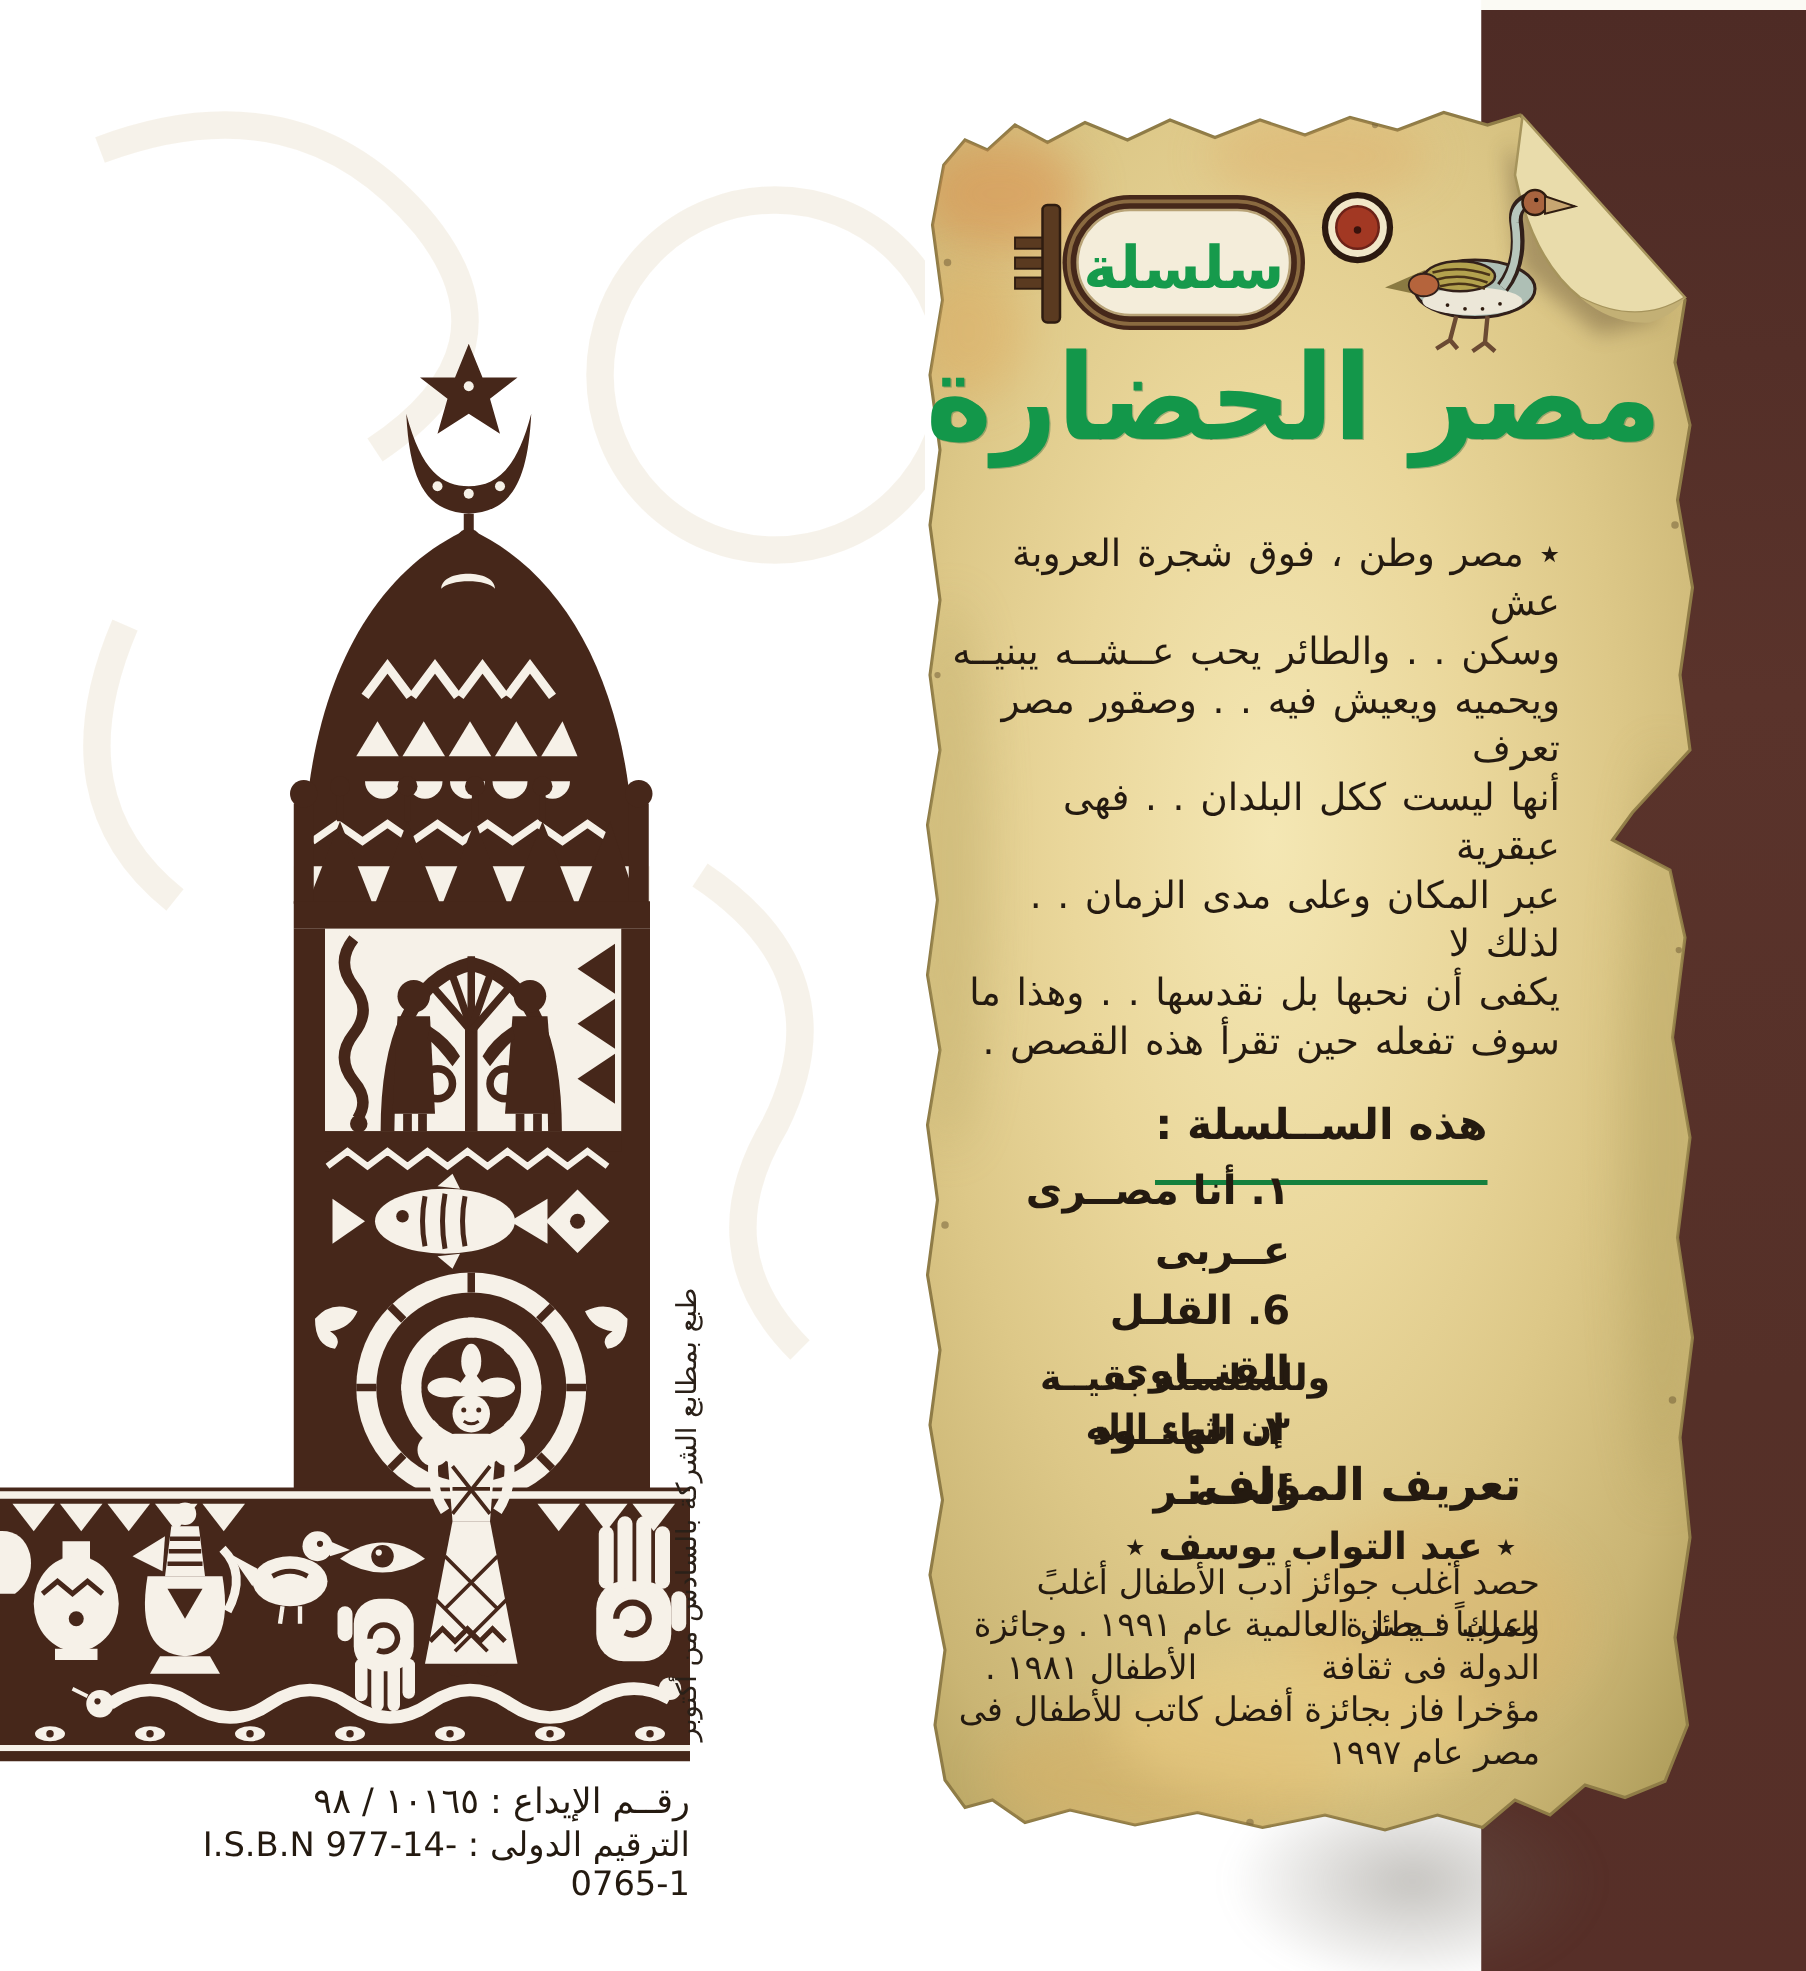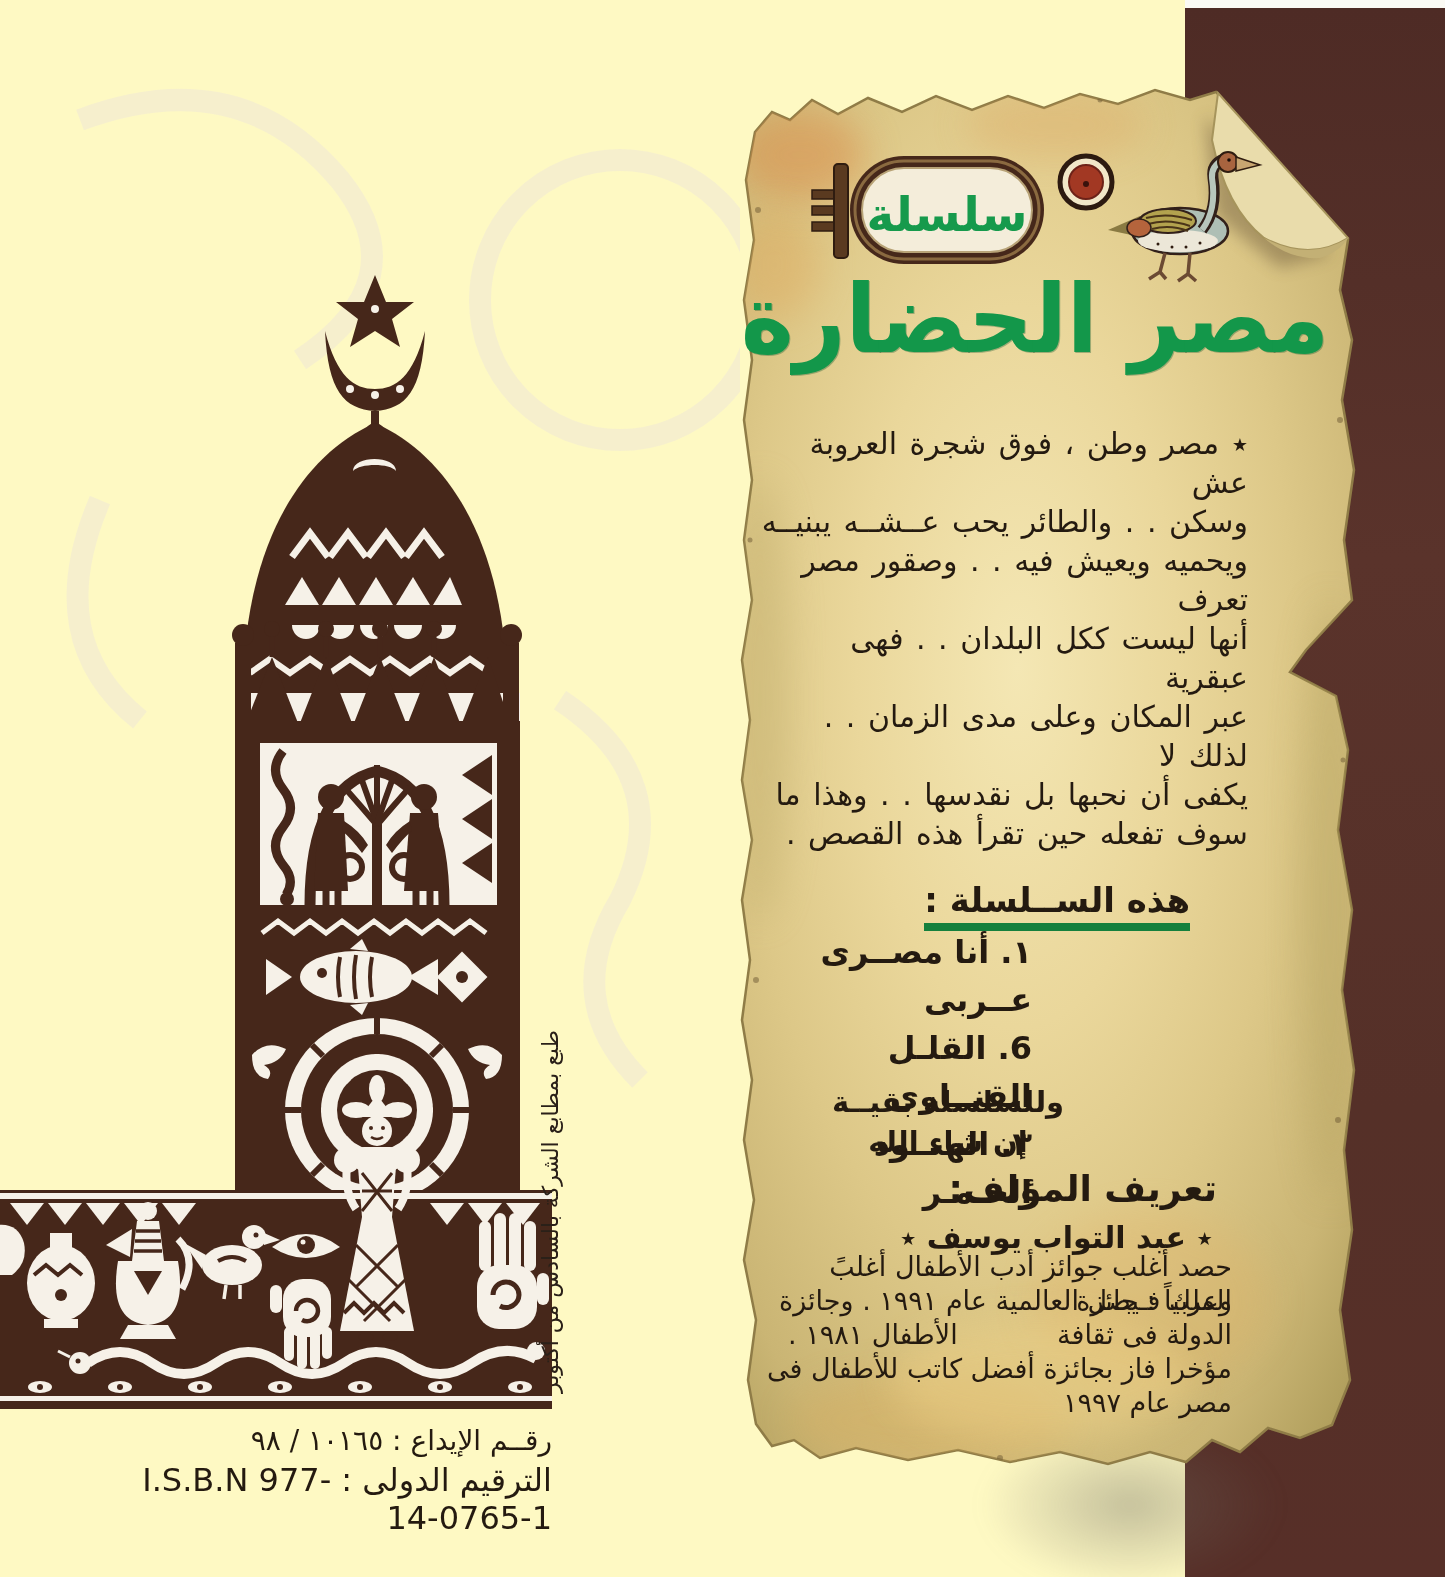--- a/index.html
+++ b/index.html
@@ -1,18 +1,18 @@
 <!DOCTYPE html>
 <html lang="ar" dir="rtl"><head>
 <meta charset="utf-8">
 <style>
   html,body{margin:0;padding:0;background:#e8e4da;}
   #page{
     position:relative;width:1445px;height:1577px;overflow:hidden;
-    background:#fef9c3;
+    background:#ffffff;
     font-family:"DejaVu Sans", sans-serif;
     color:#241a10;
   }
   .abs{position:absolute;}
   
   #brown-strip{left:1185px;top:8px;width:260px;height:1569px;
     background:linear-gradient(180deg,#4e2b25 0%,#5a332b 35%,#553028 70%,#572f28 100%);}
   #top-sliver{left:1185px;top:0;width:260px;height:8px;background:#fbfaf4;}
   #scan-smudge{left:980px;top:1420px;width:300px;height:170px;
     background:radial-gradient(ellipse at center, rgba(110,105,95,.4), rgba(110,105,95,0) 70%);
@@ -28,41 +28,41 @@
   #series-title{left:735px;top:266px;width:600px;text-align:center;
     color:#13974a;font-size:90px;font-weight:bold;transform:scaleY(1.06);
     text-shadow:1px 1px 0 rgba(20,90,45,.35);white-space:nowrap;}
   #intro-paragraph{left:758px;top:424px;width:490px;
     font-size:30px;line-height:39px;text-align:right;white-space:pre-line;
     font-weight:500;word-spacing:3px;}
   #age-range{left:760px;top:780px;width:455px;text-align:right;
     font-size:33px;font-weight:bold;}
   #series-heading{left:760px;top:880px;width:430px;text-align:right;
     font-size:34px;font-weight:bold;}
-  #series-heading span{display:inline-block;border-bottom:8px solid #15803d;padding-bottom:3px;}
+  #series-heading span{display:inline-block;border-bottom:4px solid #15803d;padding-bottom:24px;}
   #series-list{left:760px;top:928px;width:272px;text-align:right;
     font-size:32px;font-weight:bold;line-height:48px;}
   #series-more{left:772px;top:1082px;width:352px;text-align:center;
     font-size:29px;font-weight:bold;line-height:40px;}
   #author-heading{left:760px;top:1168px;width:457px;text-align:right;
     font-size:36px;font-weight:bold;}
   #author-name{left:900px;top:1220px;width:480px;text-align:left;
     font-size:30px;font-weight:bold;}
   .bio-line{font-size:27px;line-height:34px;}
   #bio-1{left:760px;top:1250px;width:472px;text-align:right;}
   #bio-2{left:760px;top:1284px;width:472px;text-align:right;}
   #bio-3{left:788px;top:1318px;text-align:left;}
   #bio-4{left:756px;top:1352px;width:476px;text-align:right;}
 
   
   #printer-note{left:538px;top:1360px;width:330px;
     transform:rotate(-90deg);transform-origin:top left;
     font-size:22px;white-space:nowrap;color:#2a2018;}
   #deposit-number{left:150px;top:1424px;width:402px;text-align:right;font-size:28px;}
-  #isbn{left:100px;top:1461px;width:452px;text-align:right;font-size:32px;}
+  #isbn{left:100px;top:1461px;width:452px;text-align:right;font-size:27px;}
 </style>
 </head>
 <body>
 
 <div id="page">
 
   <svg class="abs watermark" style="left:0;top:0" width="740" height="1577" viewBox="0 0 740 1577">
     <g fill="none" stroke="#efe7d7" stroke-width="22">
       <circle cx="620" cy="300" r="140"></circle>
       <path d="M80,120 Q240,60 340,180 Q420,280 300,360"></path>

